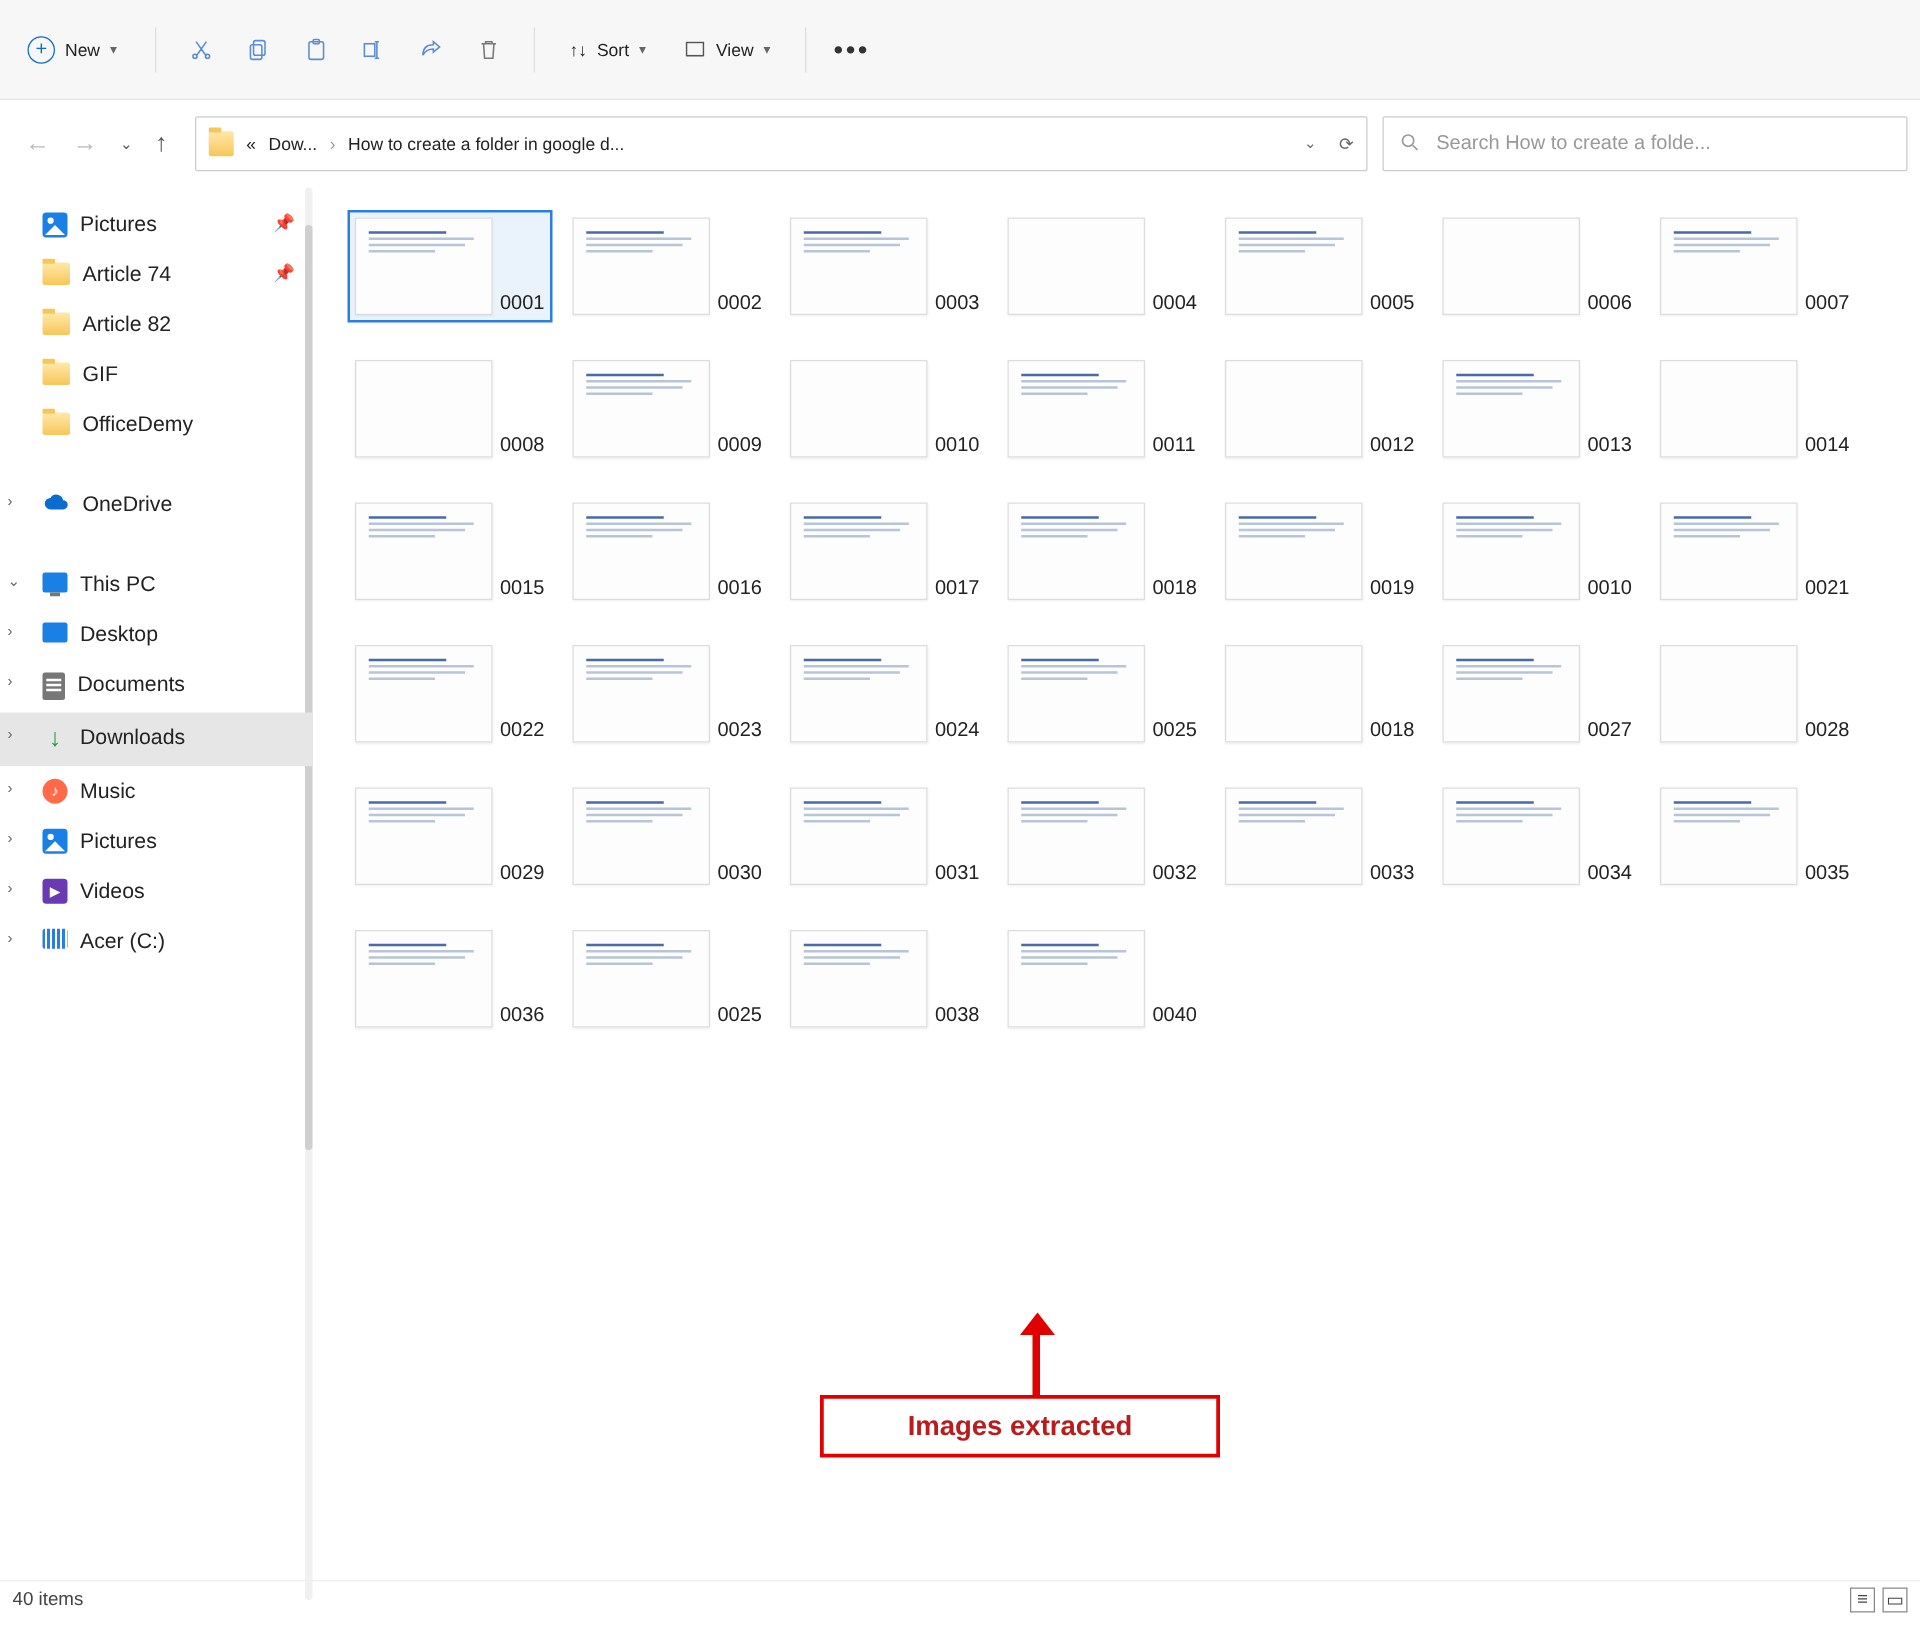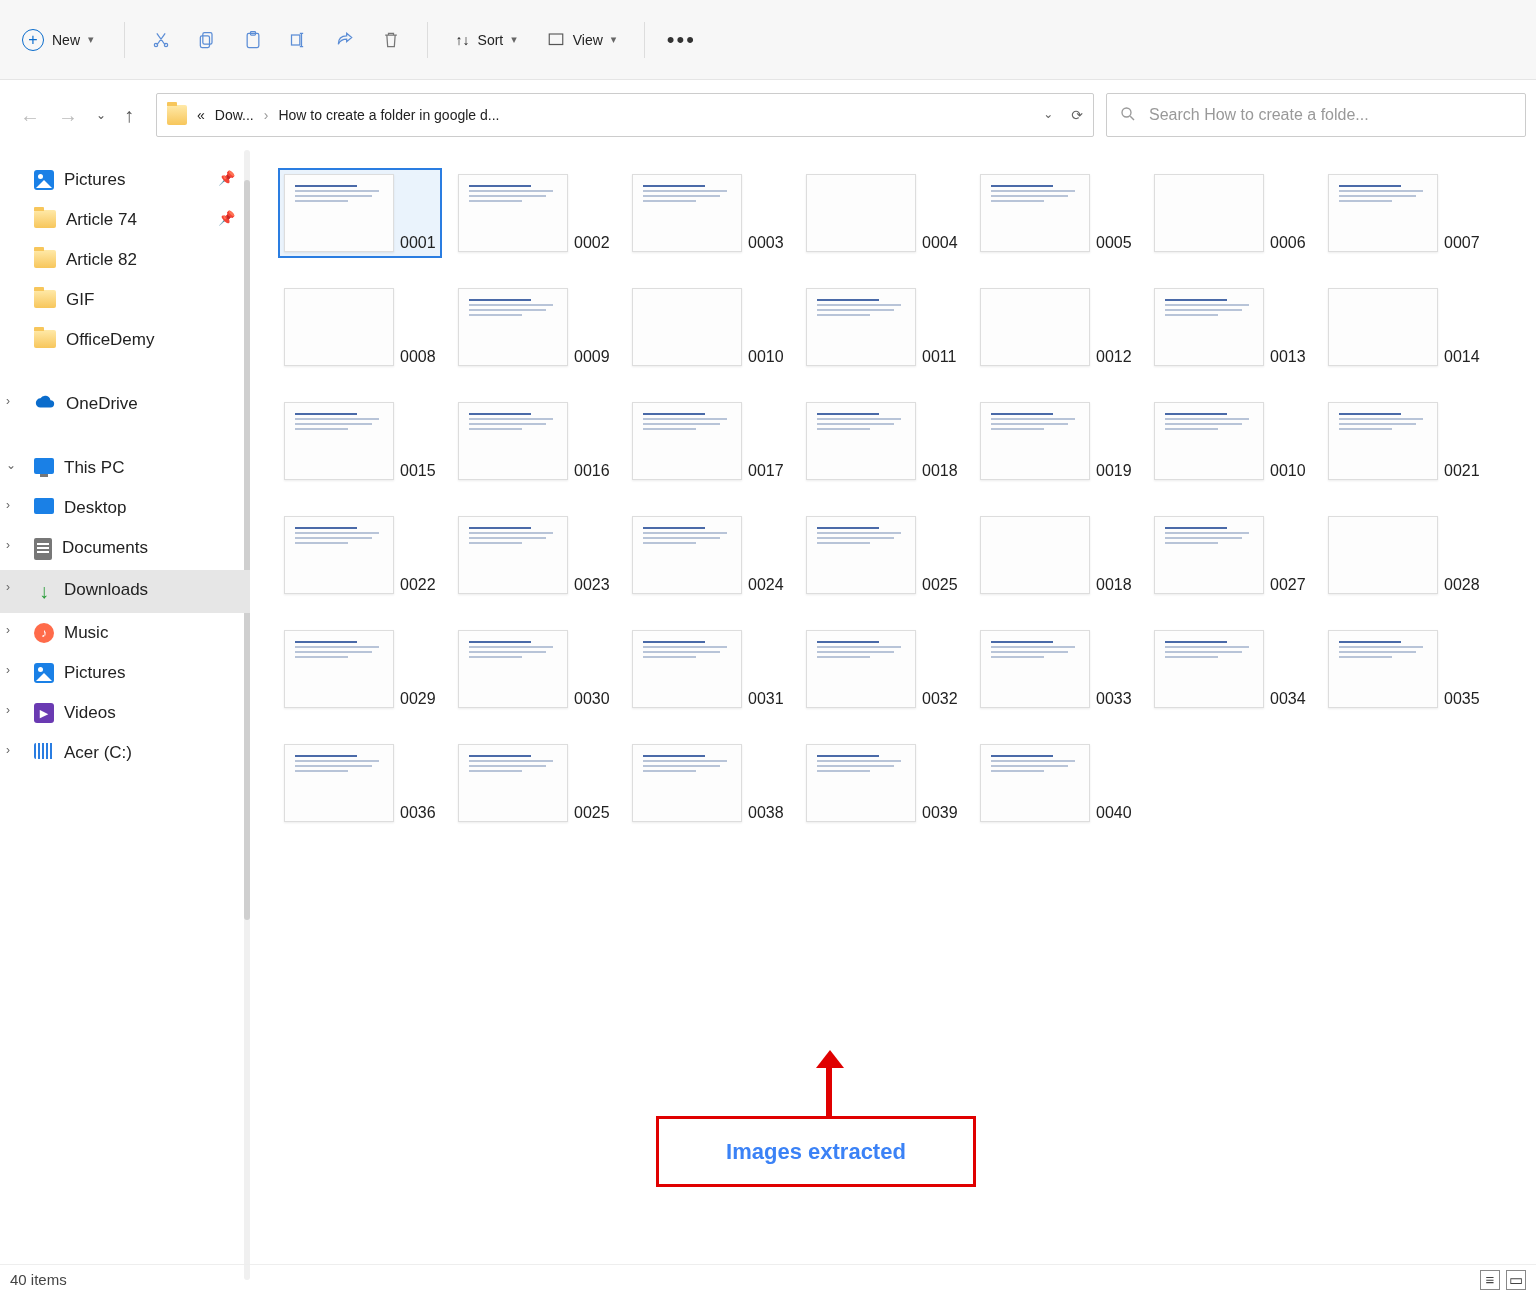--- a/index.html
+++ b/index.html
@@ -113,23 +113,23 @@
   .thumb .tlines span:nth-child(4){ width:60%;}
   .fname { font-size:16px; }
   .arrow-shape {
     position:absolute; left:826px; top:1062px; width:6px; height:54px; background:#e00000;
   }
   .arrow-head {
     position:absolute; left:816px; top:1050px; width:0;height:0;
     border-left:14px solid transparent;border-right:14px solid transparent;border-bottom:18px solid #e00000;
   }
   .annotation-box {
-    position:absolute; left:656px; top:1116px; width:320px; height:71px;
+    position:absolute; left:656px; top:1116px; width:320px; height:50px;
     border:3px solid #e00000; display:flex; align-items:center; justify-content:center;
-    color:#3b82f6; font-size:22px; font-weight:bold; background:#fff;
+    color:#b91c1c; font-size:22px; font-weight:bold; background:#fff;
   }
   
   .status {
     position:absolute; bottom:16px; left:0; right:0; height:30px;
     display:flex; align-items:center; padding:0 10px; font-size:15px; color:#444;
     border-top:1px solid #eee; justify-content:space-between;
   }
   .view-toggle { display:flex; gap:6px; }
   .view-toggle div { width:20px;height:20px;border:1px solid #888;display:flex;align-items:center;justify-content:center; }
 </style>
@@ -653,31 +653,20 @@
         <div class="file-item">
           <div class="thumb">
             <div class="tlines">
               <span></span>
               <span></span>
               <span></span>
               <span></span>
             </div>
           </div>
           <div class="fname">0038</div>
-        </div>
-        <div class="file-item">
-          <div class="thumb">
-            <div class="tlines">
-              <span></span>
-              <span></span>
-              <span></span>
-              <span></span>
-            </div>
-          </div>
-          <div class="fname">0039</div>
         </div>
         <div class="file-item">
           <div class="thumb">
             <div class="tlines">
               <span></span>
               <span></span>
               <span></span>
               <span></span>
             </div>
           </div>

